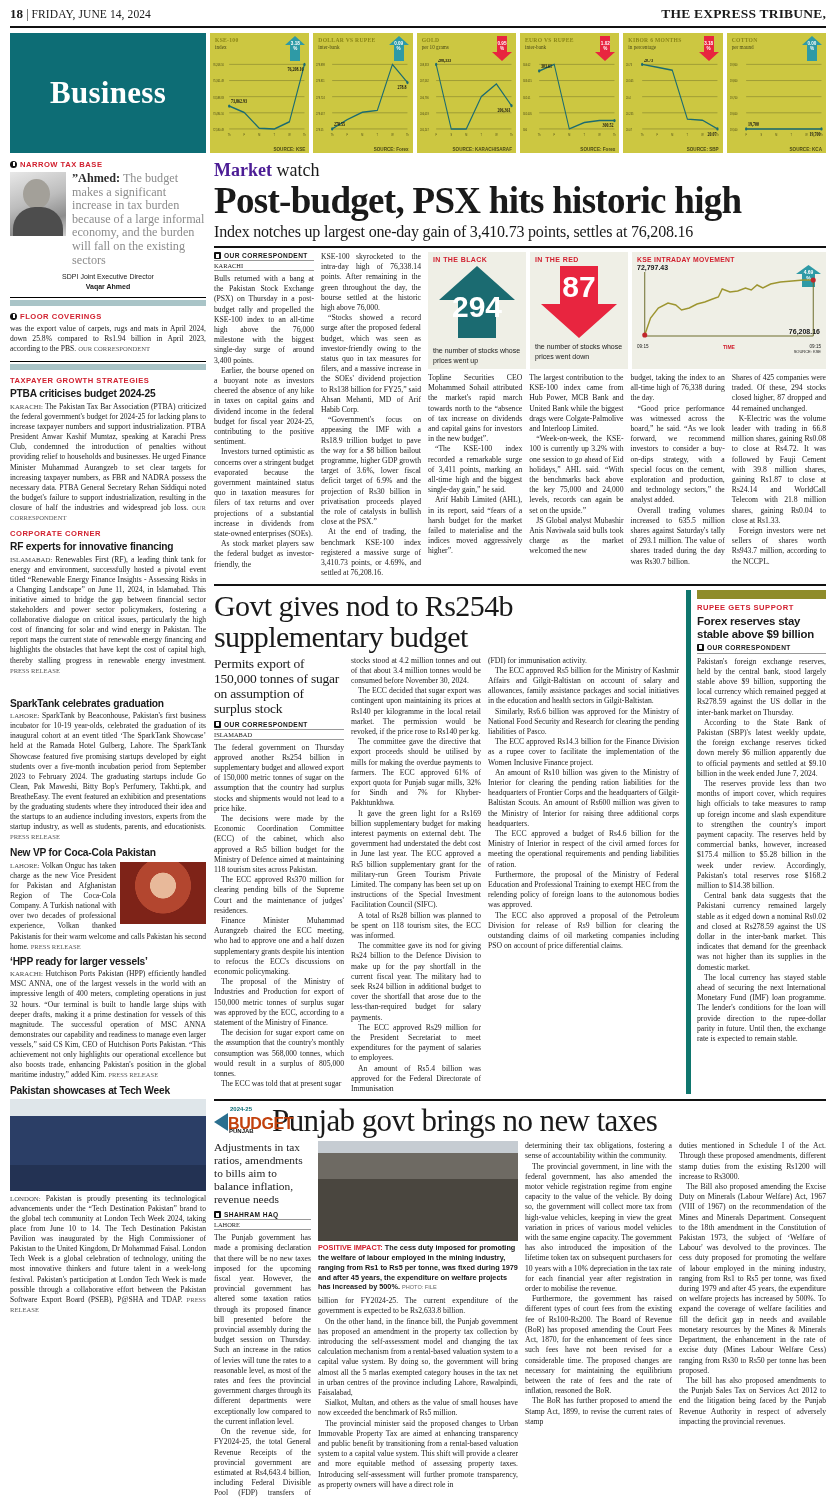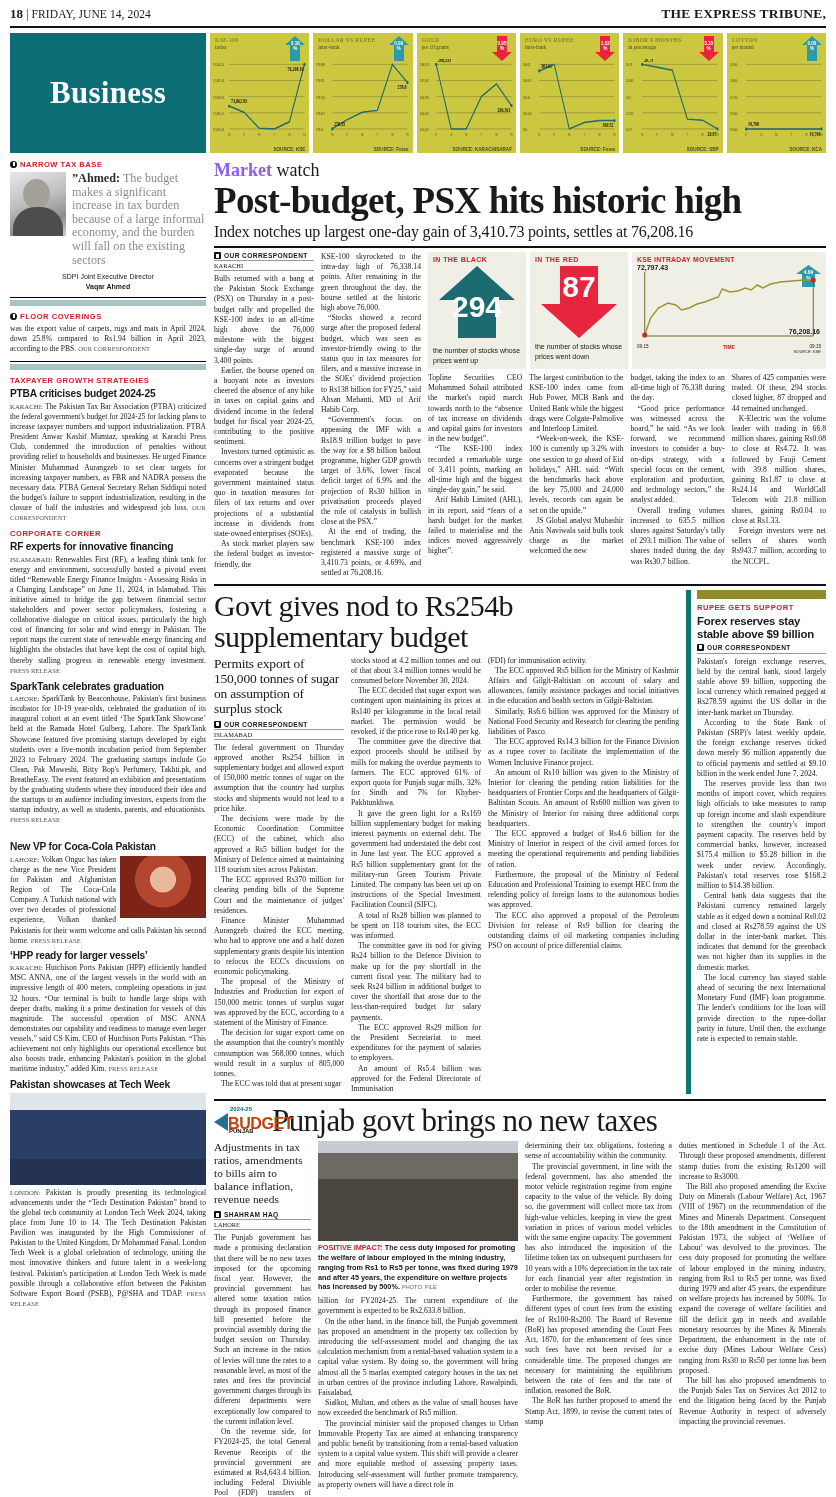--- a/index.html
+++ b/index.html
@@ -77,21 +77,21 @@
      line-height:34px; margin:2px 0 4px; letter-spacing:-.5px;}
   .small-body { font-family:"Liberation Serif", serif; font-size:7.6px; line-height:10.1px;
      text-align:justify; }
   .credit { font-variant: small-caps; font-size: 6.6px; color:#555; }
   .sec-head { font-family:"Liberation Sans", sans-serif; font-weight:bold; font-size:10.2px;
      line-height:11.5px; margin:1px 0 2px; letter-spacing:-.2px;}
   .dateline { font-variant: small-caps; font-size:6.8px; color:#444; }
 
   
   .mw-label { font-family:"Liberation Serif", serif; font-size: 18px; margin-bottom:1px; }
-  .mw-label b { color:#8b5cf6; }
+  .mw-label b { color:#4c1d95; }
   .mw-head { font-family:"Liberation Serif", serif; font-weight:bold; font-size: 37px;
      line-height: 38px; letter-spacing:-.7px; }
   .mw-sub { font-family:"Liberation Serif", serif; font-size: 16px; line-height:19px;
      margin-top:2px; letter-spacing:-.2px;}
   .hr-2 { border-top:2px solid #111; margin:5px 0 4px; }
 
   
   .artcols { display:flex; gap:7px; }
   .artcol { flex:1; }
   .corr { font-family:"Liberation Sans", sans-serif; font-weight:bold; font-size:6.6px;
@@ -389,24 +389,24 @@
       <div class="band"></div>
 
       <div class="kicker">TAXPAYER GROWTH STRATEGIES</div>
       <div class="sec-head">PTBA criticises budget 2024-25</div>
       <div class="small-body"><span class="dateline">KARACHI:</span> <span>The Pakistan Tax Bar Association (PTBA) criticized the federal government's budget for 2024-25 for lacking plans to increase taxpayer numbers and support industrialization. PTBA President Anwar Kashif Mumtaz, speaking at Karachi Press Club, condemned the introduction of penalties without providing relief to households and businesses. He urged Finance Minister Muhammad Aurangzeb to set clear targets for increasing taxpayer numbers, as FBR and NADRA possess the necessary data. PTBA General Secretary Rehan Siddiqui noted the budget's failure to support industrialization, resulting in the closure of half the industries and widespread job loss.</span> <span class="credit">OUR CORRESPONDENT</span></div>
 
       <div class="kicker" style="margin-top:6px">CORPORATE CORNER</div>
       <div class="sec-head">RF experts for innovative financing</div>
       <div class="small-body"><span class="dateline">ISLAMABAD:</span> <span>Renewables First (RF), a leading think tank for energy and environment, successfully hosted a pivotal event titled “Renewable Energy Finance Insights - Assessing Risks in a Changing Landscape” on June 11, 2024, in Islamabad. This initiative aimed to bridge the gap between financial sector stakeholders and power sector policymakers, fostering a collaborative dialogue on critical issues, particularly the high cost of financing for solar and wind energy in Pakistan. The report maps the current state of renewable energy financing and highlights the obstacles that have kept the cost of capital high, thereby stalling progress in renewable energy investment.</span> <span class="credit">PRESS RELEASE</span></div>
 
-      <div class="sec-head" style="margin-top:5px">SparkTank celebrates graduation</div>
+      <div class="sec-head" style="margin-top:22px">SparkTank celebrates graduation</div>
       <div class="small-body"><span class="dateline">LAHORE:</span> <span>SparkTank by Beaconhouse, Pakistan's first business incubator for 10-19 year-olds, celebrated the graduation of its inaugural cohort at an event titled ‘The SparkTank Showcase’ held at the Ramada Hotel Gulberg, Lahore. The SparkTank Showcase featured five promising startups developed by eight students over a five-month incubation period from September 2023 to February 2024. The graduating startups include Go Clean, Pak Maweshi, Bitty Bop's Perfumery, Takhti.pk, and BreatheEasy. The event featured an exhibition and presentations by the graduating students where they introduced their idea and the startups to an audience including investors, experts from the startup industry, as well as students, parents, and educationists.</span> <span class="credit">PRESS RELEASE</span></div>
 
-      <div class="sec-head" style="margin-top:16px">New VP for Coca-Cola Pakistan</div>
+      <div class="sec-head" style="margin-top:5px">New VP for Coca-Cola Pakistan</div>
       <div style="overflow:hidden">
         <div class="imgbox" style="width:86px;height:62px;float:right;margin:1px 0 2px 4px;
              background:radial-gradient(circle at 50% 38%, #e8b99a 0 22%, #b3462f 23% 48%, #7e2318 49% 100%);"></div>
         <div class="small-body"><span class="dateline">LAHORE:</span> <span>Volkan Onguc has taken charge as the new Vice President for Pakistan and Afghanistan Region of The Coca-Cola Company. A Turkish national with over two decades of professional experience, Volkan thanked Pakistanis for their warm welcome and calls Pakistan his second home.</span> <span class="credit">PRESS RELEASE</span></div>
       </div>
 
       <div class="sec-head" style="margin-top:4px">‘HPP ready for larger vessels’</div>
       <div class="small-body"><span class="dateline">KARACHI:</span> <span>Hutchison Ports Pakistan (HPP) efficiently handled MSC ANNA, one of the largest vessels in the world with an impressive length of 400 meters, completing operations in just 32 hours. “Our terminal is built to handle large ships with deeper drafts, making it a prime destination for vessels of this magnitude. The successful operation of MSC ANNA demonstrates our capability and readiness to manage even larger vessels,” said CS Kim, CEO of Hutchison Ports Pakistan. “This achievement not only highlights our operational excellence but also boosts trade, enhancing Pakistan's position in the global maritime industry,” added Kim.</span> <span class="credit">PRESS RELEASE</span></div>
 
       <div class="sec-head" style="margin-top:5px">Pakistan showcases at Tech Week</div>

